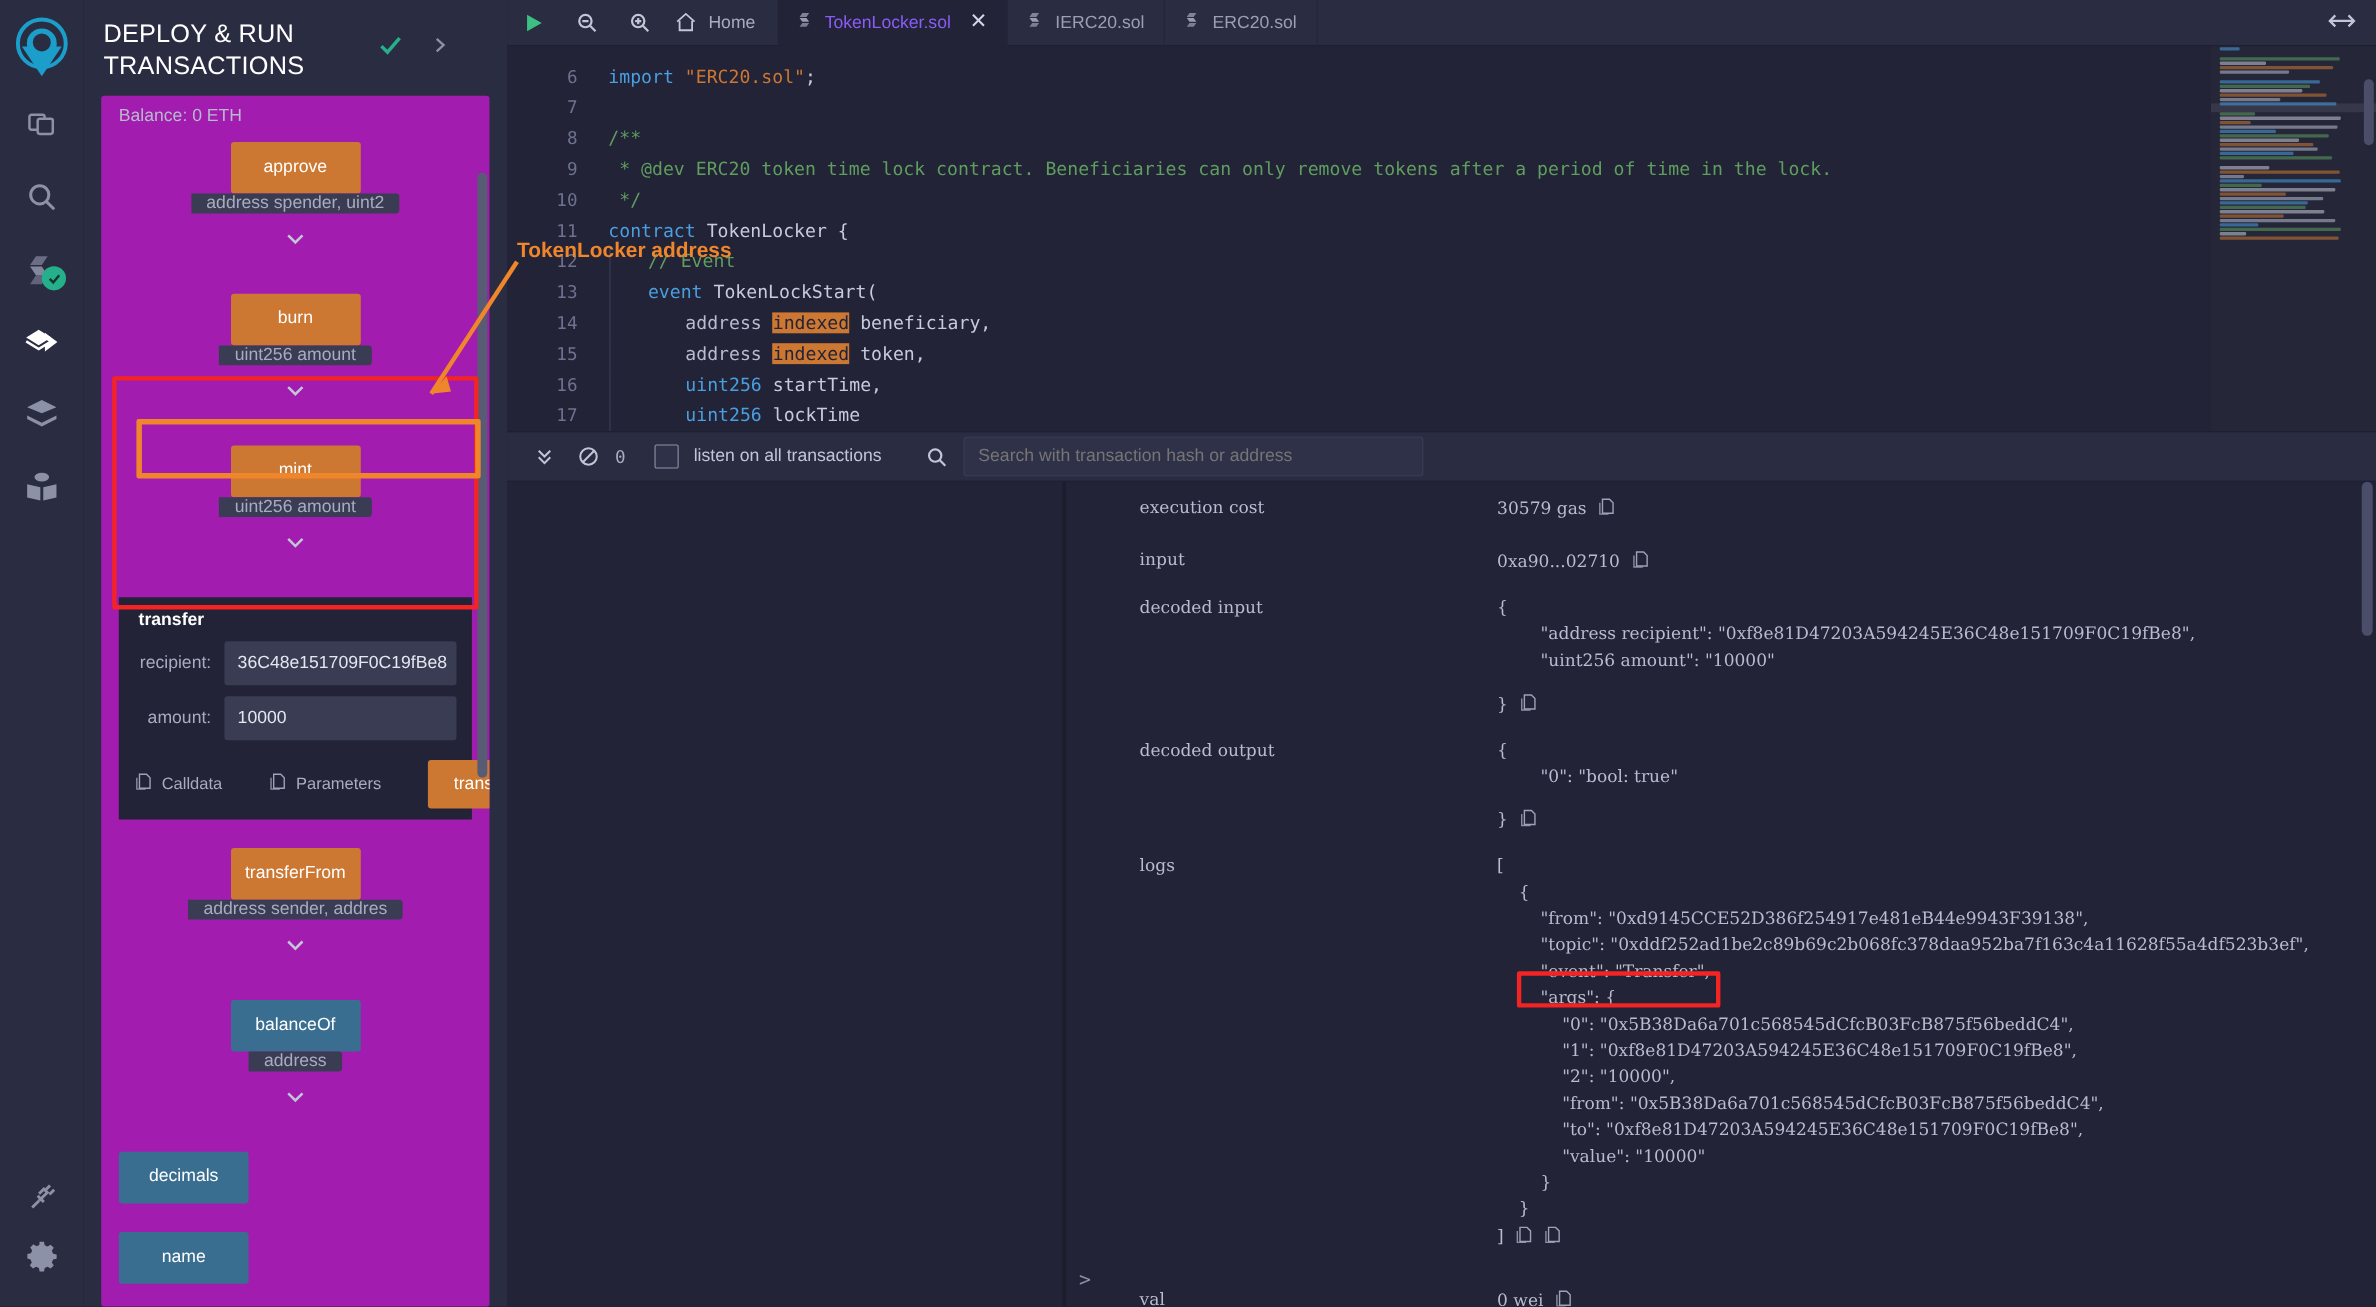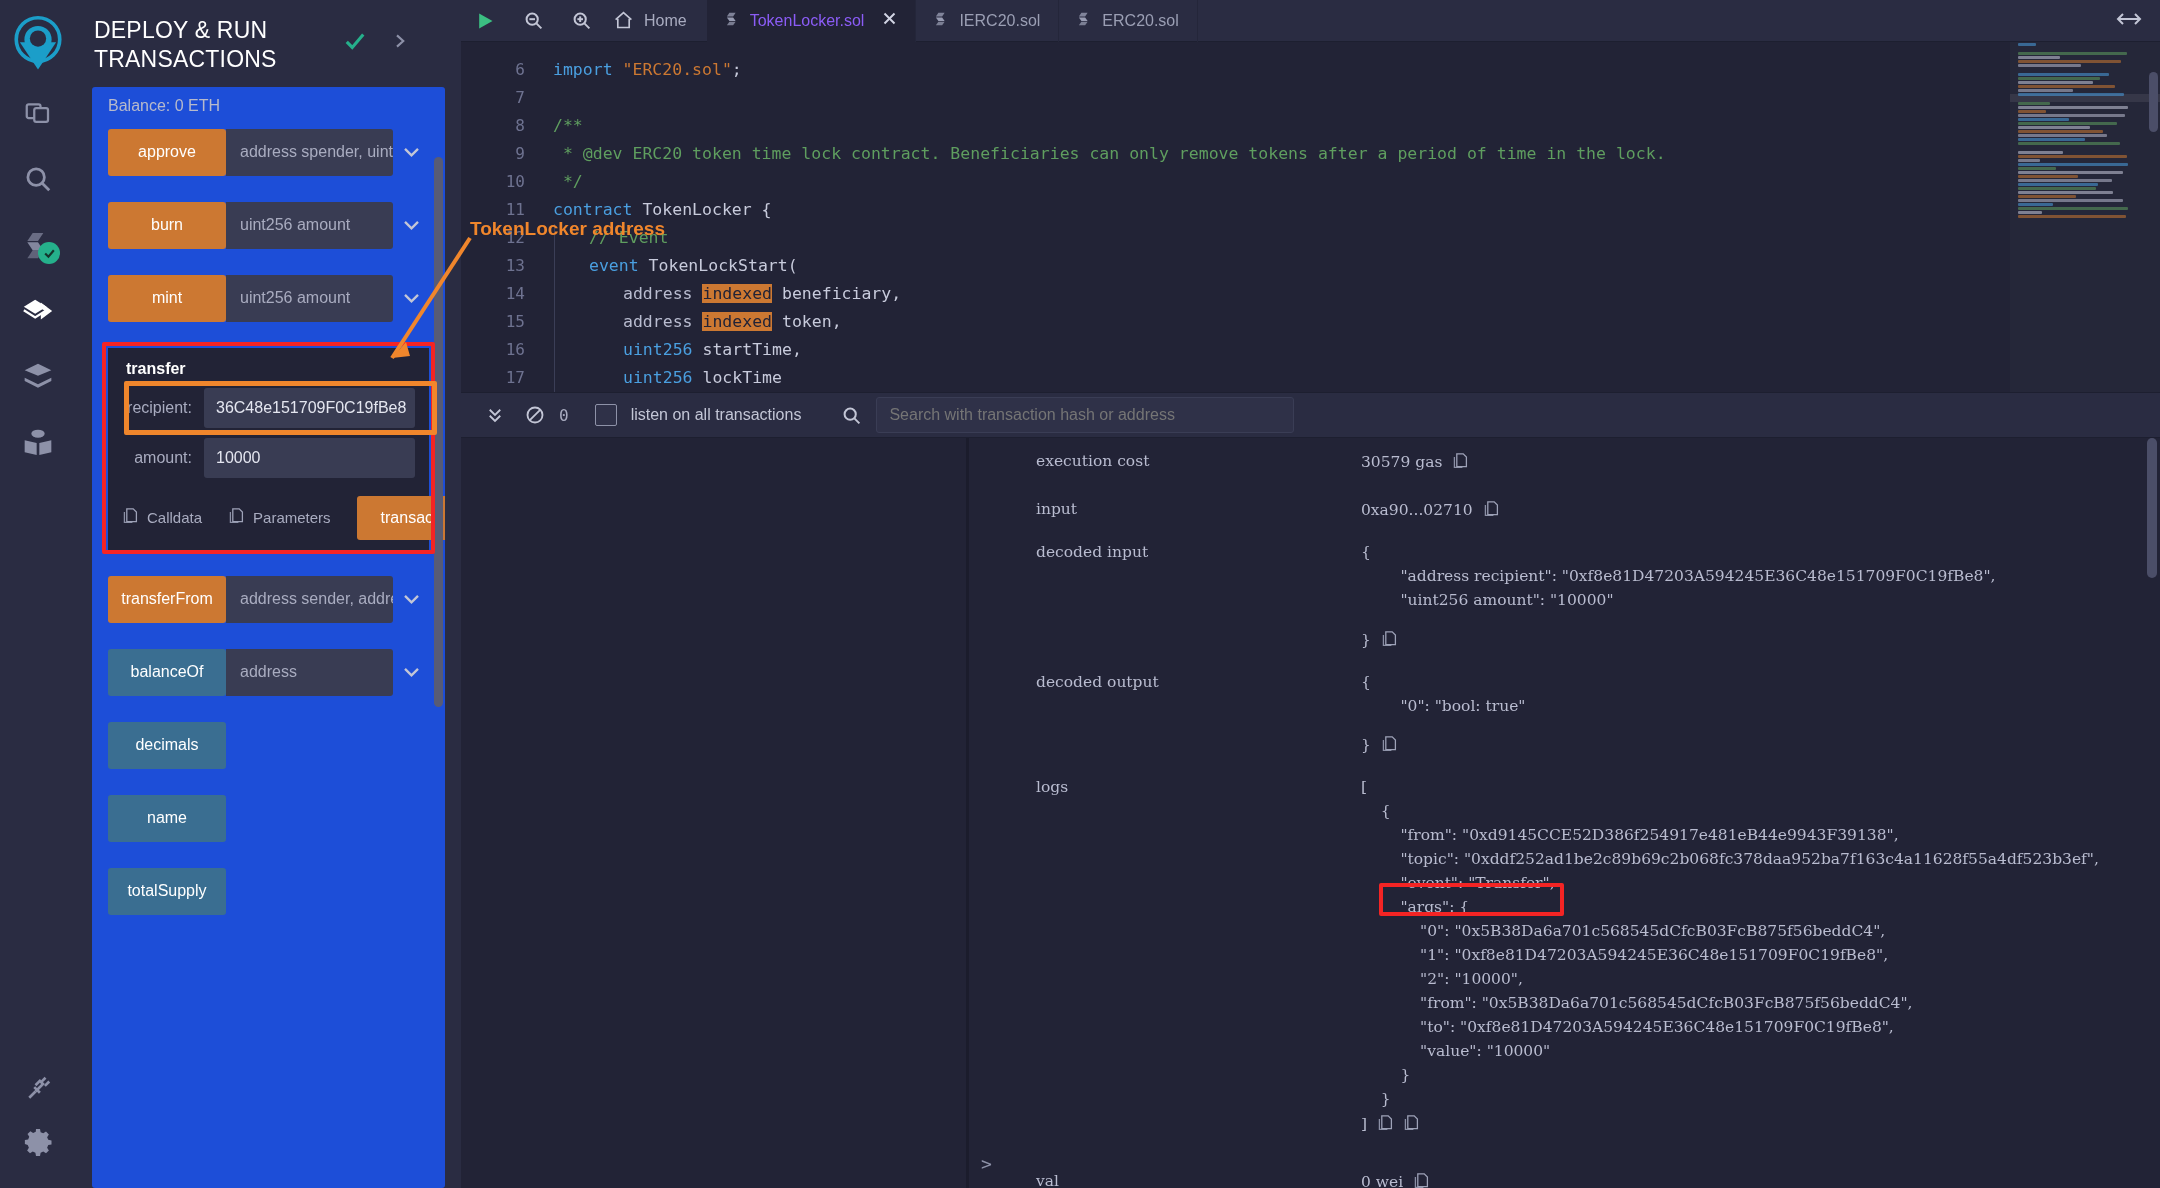--- a/index.html
+++ b/index.html
@@ -47,28 +47,28 @@
     display:flex; align-items:flex-start;
   }
   .panel-title {
     font-size:23px; line-height:1.28; color:#ffffff;
     letter-spacing:.2px; font-weight:400; flex:1;
     max-width:250px;
   }
   .panel-head-icons { display:flex; align-items:center; gap:26px; padding-top:14px; }
   .panel-scroll {
     flex:1; overflow:hidden; position:relative;
-    background:#1d4ed8;
+    background:#a21caf;
     margin:0 16px 0 16px;
     border-radius:3px;
   }
   .panel-inner { padding:0 0 10px 0; position:relative; }
   .balance { font-size:16px; color:#b7bacb; padding:10px 14px 14px 16px; }
 
-  .fnrow { padding:0 16px 0 16px; margin-bottom:26px; display:flex; align-items:center; }
+  .fnrow { padding:0 16px 0 16px; margin-bottom:26px; display:flex; align-items:center;flex-direction:column; }
   .fnbtn {
     min-width:118px; height:47px; border:none; border-radius:3px;
     color:#fff; font-size:16px; font-family:"Liberation Sans",sans-serif;
     cursor:pointer; padding:0 10px; white-space:nowrap;
   }
   .fnbtn.orange { background:#cc7832; }
   .fnbtn.blue { background:#3a6e91; }
   .fninput {
     flex:1; height:47px; background:#393c53;
     border:none; border-radius:0 3px 3px 0;
@@ -92,21 +92,21 @@
   }
   .exp-title { font-size:16px; font-weight:bold; color:#ffffff; padding:6px 0 10px 18px; }
   .exp-row { display:flex; align-items:center; padding:0 14px 0 10px; margin-bottom:10px; }
   .exp-label { width:86px; text-align:right; font-size:16px; color:#a9acc0; padding-right:12px; }
   .exp-field {
     flex:1; height:40px; background:#393c53; border:none; border-radius:3px;
     color:#e4e6f0; font-size:16px; padding:0 12px;
     font-family:"Liberation Sans",sans-serif;
     display:flex; align-items:center; overflow:hidden; white-space:nowrap;
   }
-  .exp-actions { display:flex; align-items:center; padding:8px 12px 6px 14px; gap:0; }
+  .exp-actions { display:flex; align-items:center; padding:8px 12px 6px 14px; gap:16px; }
   .copylink { display:flex; align-items:center; gap:9px; color:#a9acc0; font-size:15px; cursor:pointer; margin-right:26px;}
   .transact-btn {
     margin-left:auto;
     background:#cc7832; color:#fff; border:none; border-radius:3px;
     height:44px; padding:0 24px; font-size:16px; cursor:pointer;
     font-family:"Liberation Sans",sans-serif;
   }
 
   
   .hl-red {

